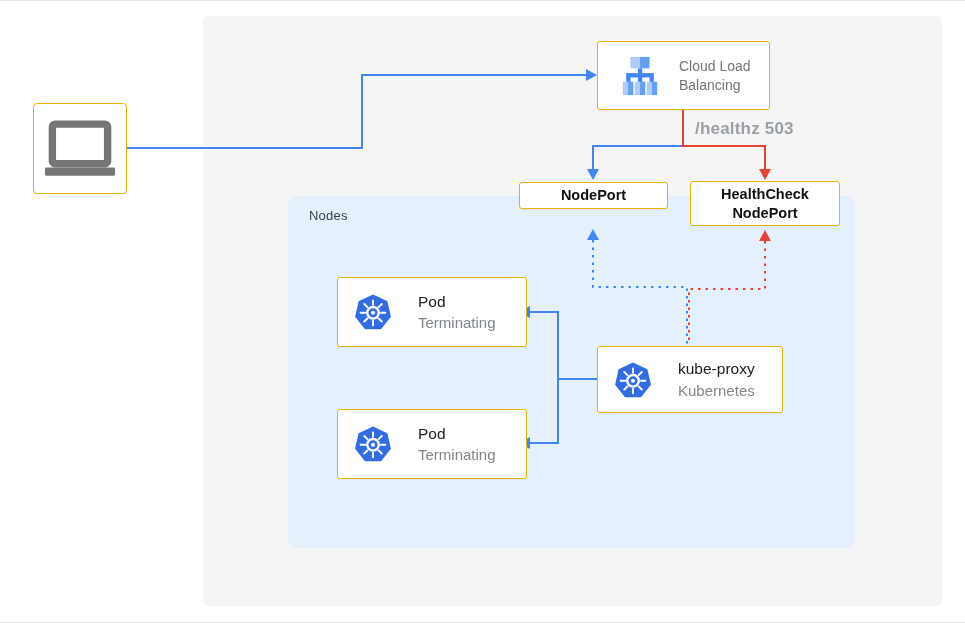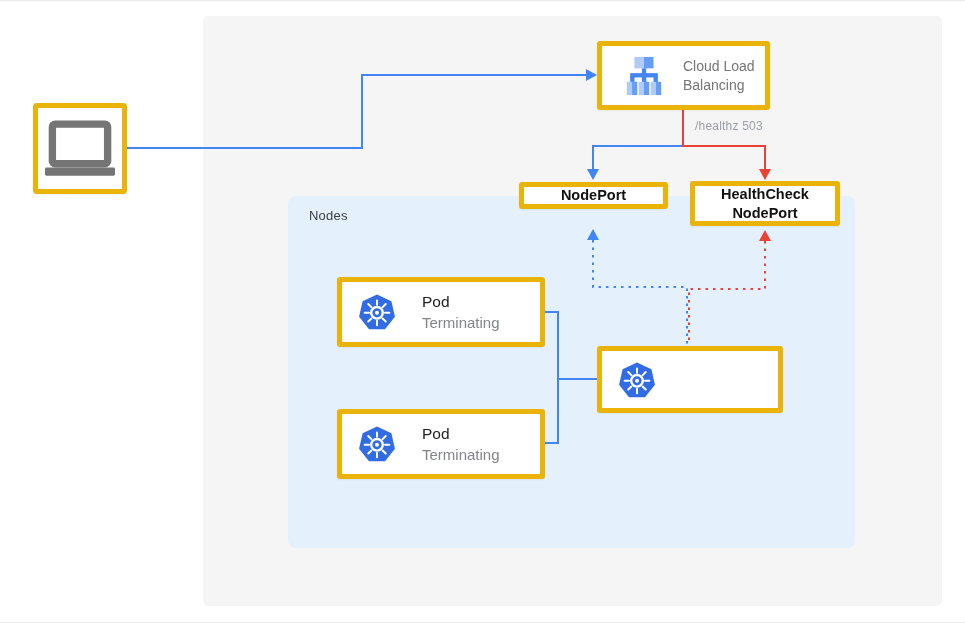--- a/index.html
+++ b/index.html
@@ -29,43 +29,43 @@
     position:absolute;left:0;top:0;width:965px;height:623px;z-index:2;
     pointer-events:none;
   }
   .stroke-blue{stroke:var(--blue,#4285f4);fill:none;stroke-width:2;}
   .stroke-red{stroke:var(--red,#ea4335);fill:none;stroke-width:2;}
   .dotted{stroke-dasharray:2.5 5;}
   .fill-blue{fill:var(--blue,#4285f4);stroke:none;}
   .fill-red{fill:var(--red,#ea4335);stroke:none;}
 
   .card{
-    position:absolute;background:#ffffff;border:5px solid #eab308;
+    position:absolute;background:#ffffff;border:1px solid #eab308;
     border-radius:3px;box-shadow:0 1px 2px rgba(0,0,0,.05);z-index:3;
     box-sizing:border-box;display:flex;align-items:center;
   }
   .client-card{left:33px;top:103px;width:94px;height:91px;border-radius:4px;justify-content:center;}
   .clb-card{left:597px;top:41px;width:173px;height:69px;padding-left:21px;}
   .clb-card .card-text{margin-left:18px;font-size:14px;line-height:19px;color:var(--text-gray,#757575);width:104px;}
   .port-box{
     z-index:3;justify-content:center;text-align:center;
     font-weight:bold;font-size:14.5px;color:#111;line-height:1.3;
   }
   .nodeport-box{left:519px;top:182px;width:149px;height:27px;}
   .healthcheck-box{left:690px;top:181px;width:150px;height:45px;padding:2px 18px;}
-  .pod-card{left:337px;width:208px;height:70px;padding-left:15px;}
+  .pod-card{left:337px;width:190px;height:70px;padding-left:15px;}
   .pod-card-1{top:277px;}
   .pod-card-2{top:409px;}
   .kp-card{left:597px;top:346px;width:186px;height:67px;padding-left:15px;}
   .k8s-text{margin-left:25px;}
   .k8s-text .title{font-size:15.5px;color:var(--text-dark,#212121);line-height:1.45;}
   .k8s-text .subtitle{font-size:15px;color:var(--text-muted,#80868b);line-height:1.35;}
   .healthz-label{
     position:absolute;left:695px;top:119px;z-index:3;
-    font-size:12px;font-weight:normal;color:var(--healthz-gray,#9aa0a6);letter-spacing:.2px;
+    font-size:17px;font-weight:bold;color:var(--healthz-gray,#9aa0a6);letter-spacing:.2px;
   }
   .icon{display:block;flex:0 0 auto;}
 </style>
 </head>
 <body>
 
 <div class="edge-line edge-top"></div>
 <div class="edge-line edge-bottom"></div>
 
 <div class="bg-panel"></div>
@@ -185,13 +185,17 @@
       <line x1="70" y1="52" x2="81" y2="52"></line>
         <line x1="64.1" y1="37.9" x2="71.9" y2="30.1"></line>
       <line x1="50" y1="32" x2="50" y2="21"></line>
         <line x1="35.9" y1="37.9" x2="28.1" y2="30.1"></line>
       <line x1="30" y1="52" x2="19" y2="52"></line>
         <line x1="35.9" y1="66.1" x2="28.1" y2="73.9"></line>
       <line x1="50" y1="72" x2="50" y2="83"></line>
         <line x1="64.1" y1="66.1" x2="71.9" y2="73.9"></line>
     </g>
   </svg>
+  <div class="k8s-text">
+    <div class="title">kube-proxy</div>
+    <div class="subtitle">Kubernetes</div>
+  </div>
 </div>
 
 </body></html>

